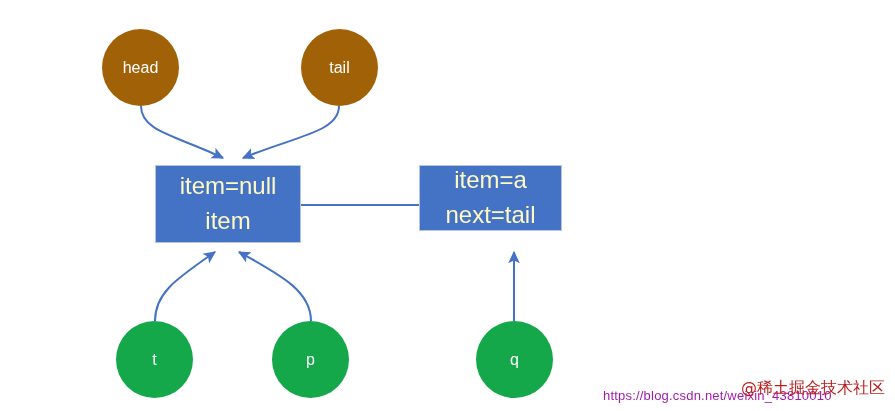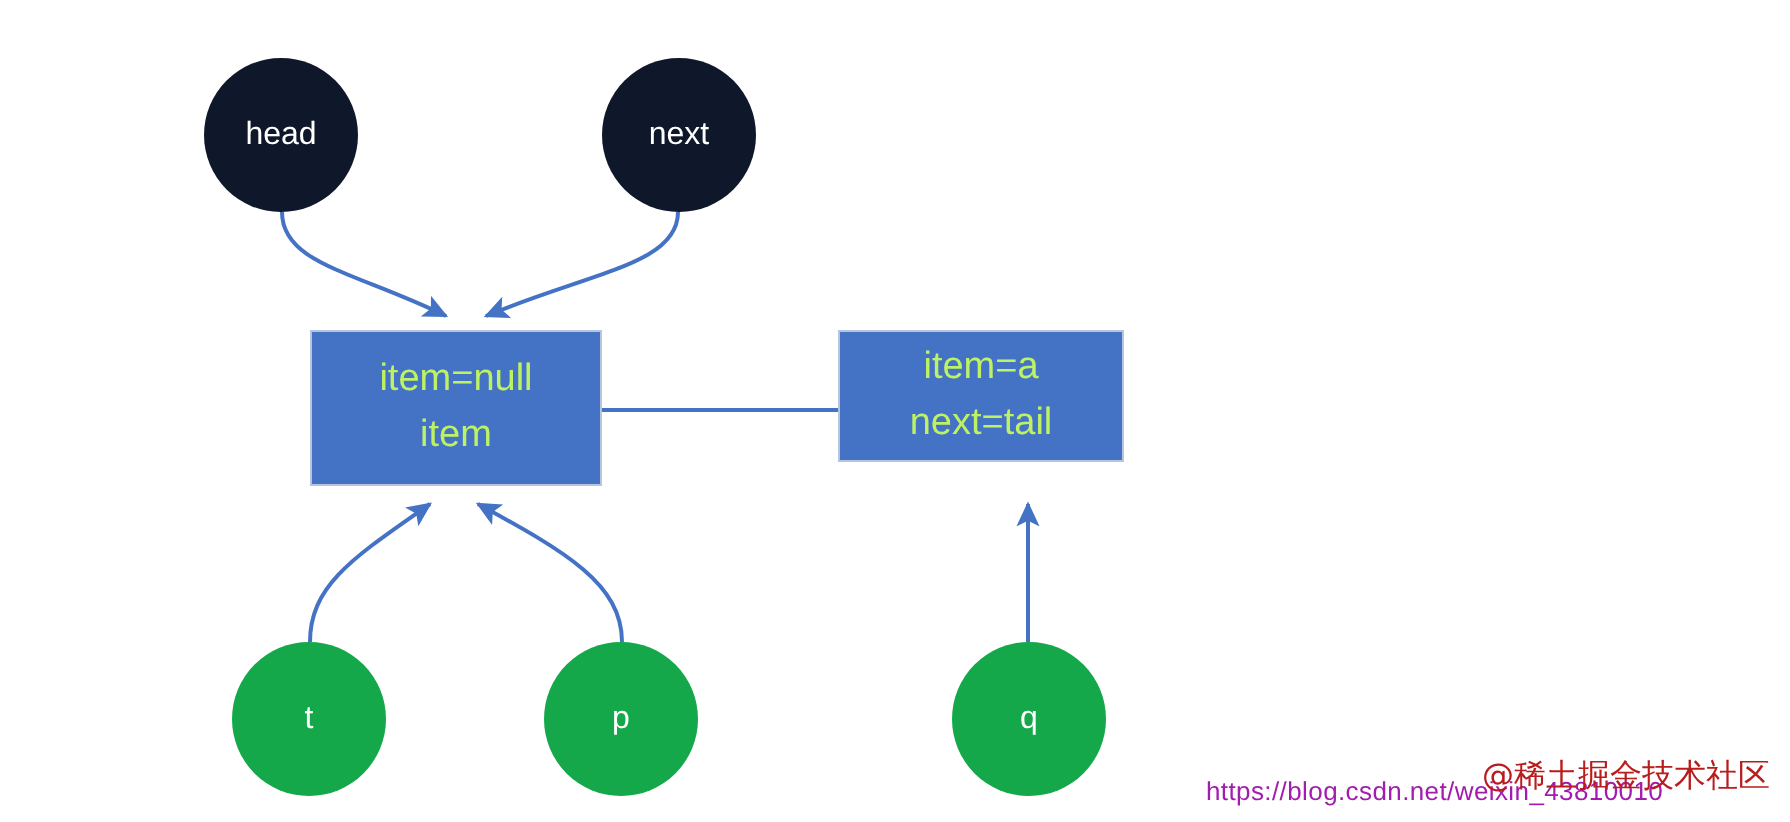--- a/index.html
+++ b/index.html
@@ -30,34 +30,34 @@
     border-radius: 50%;
     display: flex;
     align-items: center;
     justify-content: center;
     color: #ffffff;
     font-size: 16px;
     font-family: "Liberation Sans", sans-serif;
     line-height: 1;
     box-sizing: border-box;
   }
-  .node-circle.amber { background: #0f172a; }
+  .node-circle.amber { background: #a16207; }
   .node-circle.green { background: #14A84B; }
 
   .node-box {
     position: absolute;
     background: #4472C4;
     border: 1px solid #b9c5de;
     box-sizing: border-box;
     display: flex;
     flex-direction: column;
     align-items: center;
     justify-content: center;
-    color: #bef264;
-    font-size: 19px;
+    color: #fef9c3;
+    font-size: 24px;
     font-family: "Liberation Sans", sans-serif;
     line-height: 1.45;
   }
   .node-box .line { display: block; white-space: nowrap; }
 
   
   #circle-head { left: 102px; top: 29px;  width: 77px; height: 77px; }
   #circle-tail { left: 301px; top: 29px;  width: 77px; height: 77px; }
   #circle-t    { left: 116px; top: 321px; width: 77px; height: 77px; }
   #circle-p    { left: 272px; top: 321px; width: 77px; height: 77px; }
@@ -116,21 +116,21 @@
 
     <path d="M 311 321 C 311 292, 283 276, 239 252" fill="none" stroke="#4472C4" stroke-width="2" marker-end="url(#arrowhead)"></path>
 
     <path d="M 514 321 L 514 252" fill="none" stroke="#4472C4" stroke-width="2" marker-end="url(#arrowhead)"></path>
   </svg>
 
   <div id="circle-head" class="node-circle amber">
     <span>head</span>
   </div>
   <div id="circle-tail" class="node-circle amber">
-    <span>next</span>
+    <span>tail</span>
   </div>
 
   <div id="box-node1" class="node-box">
     <span class="line">item=null</span>
     <span class="line">item</span>
   </div>
   <div id="box-node2" class="node-box">
     <span class="line">item=a</span>
     <span class="line">next=tail</span>
   </div>

